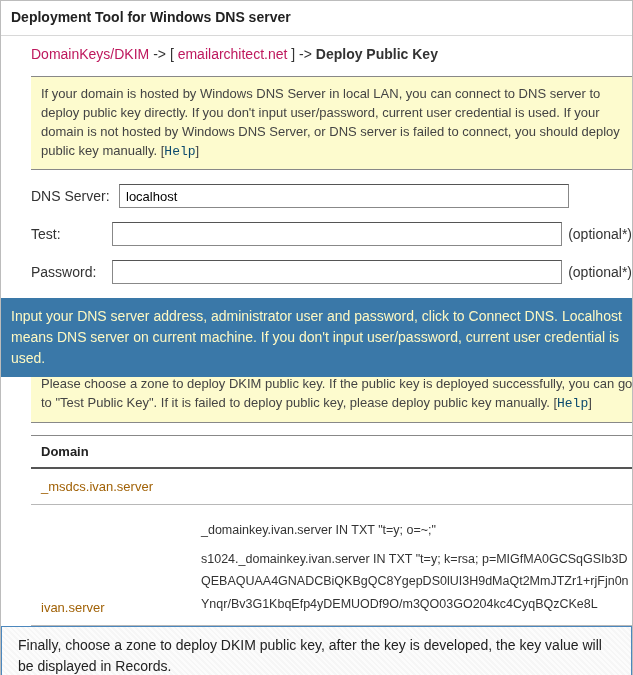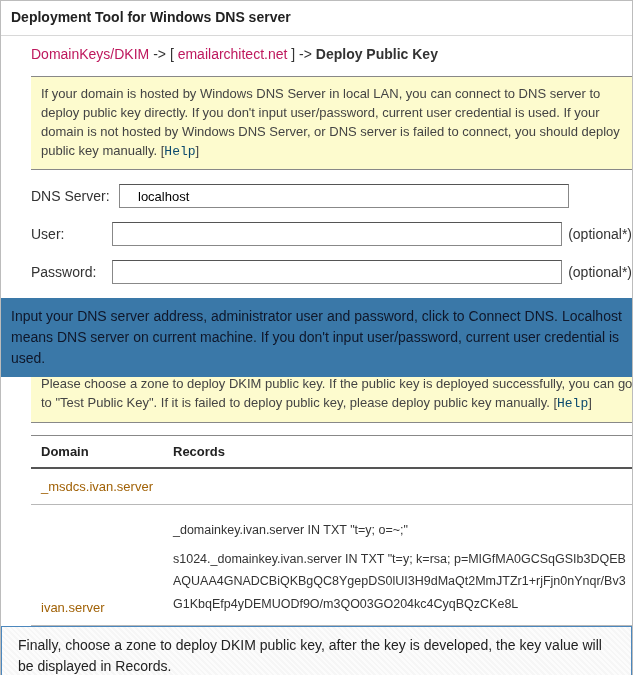--- a/index.html
+++ b/index.html
@@ -55,52 +55,52 @@
     width: 88px;
     font-size: 14px;
     color: #333;
   }
   .forminput {
     flex: 0 0 auto;
     width: 450px;
     height: 24px;
     border: 1px solid #888;
     border-top: 1px solid #555;
-    padding: 2px 18px;
+    padding: 2px 6px;
     font-size: 13px;
     font-family: inherit;
   }
   .opt {
     font-size: 14px;
     color: #333;
     margin-left: 6px;
     white-space: nowrap;
   }
   .callout-blue {
     background: #3a78a8;
-    color: #0f172a;
+    color: #fef9c3;
     padding: 8px 10px;
     font-size: 14px;
     line-height: 1.5;
     position: absolute;
     left: 0;
     width: 633px;
   }
   .table-wrap {
     border-top: 1px solid #888;
     margin-top: 12px;
     width: 612px;
   }
   .table-head {
     display: flex;
     padding: 8px 10px;
     font-weight: bold;
     border-bottom: 2px solid #555;
   }
-  .col-domain { width: 132px; }
+  .col-domain { width: 160px; }
   .col-records { flex: 1; }
   .table-row {
     display: flex;
     padding: 10px 10px;
     border-bottom: 1px solid #b8b8b8;
     align-items: flex-end;
   }
   .table-row .col-domain {
     color: #a16207;
     cursor: pointer;
@@ -139,21 +139,21 @@
     <div class="infobox-yellow">
       <span>If your domain is hosted by Windows DNS Server in local LAN, you can connect to DNS server to deploy public key directly. If you don't input user/password, current user credential is used. If your domain is not hosted by Windows DNS Server, or DNS server is failed to connect, you should deploy public key manually. [</span><span class="hlink">Help</span><span>]</span>
     </div>
 
     <div class="formrow">
       <div class="formlabel">DNS Server:</div>
       <input class="forminput" value="localhost" style="">
     </div>
 
     <div class="formrow">
-      <div class="formlabel">User:</div>
+      <div class="formlabel">Test:</div>
       <input class="forminput" value="" style="">
       <span class="opt">(optional*)</span>
     </div>
 
     <div class="formrow" style="">
       <div class="formlabel">Password:</div>
       <input class="forminput" type="password" value="" style="">
       <span class="opt">(optional*)</span>
     </div>
 
@@ -161,21 +161,20 @@
       <div class="callout-blue">Input your DNS server address, administrator user and password, click to Connect DNS. Localhost means DNS server on current machine. If you don't input user/password, current user credential is used.</div>
     </div>
 
     <div class="infobox-yellow" style="margin-bottom:0">
       <span>Please choose a zone to deploy DKIM public key. If the public key is deployed successfully, you can go to "Test Public Key". If it is failed to deploy public key, please deploy public key manually. [</span><span class="hlink">Help</span><span>]</span>
     </div>
 
     <div class="table-wrap">
       <div class="table-head">
         <div class="col-domain">Domain</div>
-        <div class="col-records">Records</div>
       </div>
       <div id="table-body">
           <div class="table-row" style="min-height: 34px;">
             <div class="col-domain">_msdcs.ivan.server</div>
             <div class="col-records records"></div>
           </div>
           <div class="table-row" style="padding-top: 14px;">
             <div class="col-domain">ivan.server</div>
             <div class="col-records records">
               <div style="margin-bottom: 6px;">_domainkey.ivan.server IN TXT "t=y; o=~;"</div>

